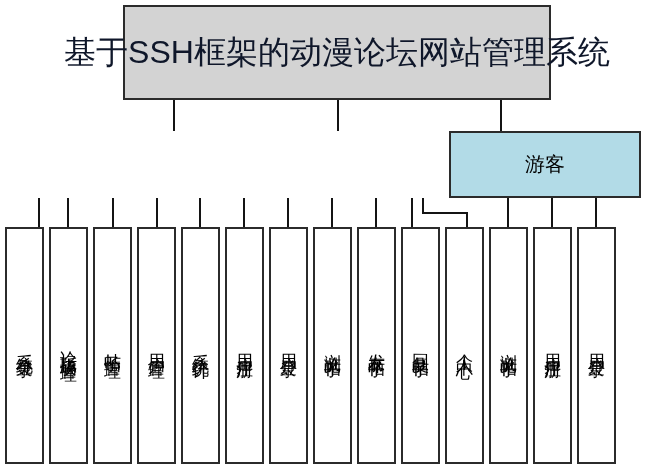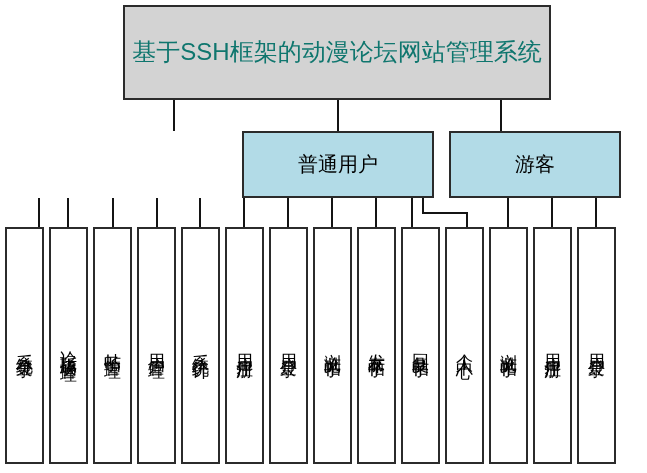--- a/index.html
+++ b/index.html
@@ -11,26 +11,26 @@
     --text:#0f0f0f;
   }
   html,body{margin:0;padding:0;background:#ffffff;}
   body{font-family:"Liberation Sans","DejaVu Sans",sans-serif;color:var(--text);}
   .canvas{position:relative;width:647px;height:473px;background:#ffffff;overflow:hidden;}
 
   .box{position:absolute;box-sizing:border-box;border:2px solid var(--border);
        display:flex;align-items:center;justify-content:center;}
 
   .root-box{left:123px;top:5px;width:428px;height:95px;background:var(--root-fill);}
-  .root-label{font-size:24px;line-height:1.2;text-align:center;white-space:nowrap;color:#0f766e;}
+  .root-label{font-size:32px;line-height:1.2;text-align:center;white-space:nowrap;color:#0f172a;}
 
   .role-box{top:131px;height:67px;background:var(--role-fill);}
   .role-admin{left:33px;width:191px;}
   .role-user{left:242px;width:192px;}
-  .role-guest{left:449px;width:172px;}
+  .role-guest{left:449px;width:192px;}
   .role-label{font-size:20px;color:#000;white-space:nowrap;}
 
   .leaf{top:227px;width:39px;height:237px;background:var(--leaf-fill);}
   .leaf-label{writing-mode:vertical-rl;text-orientation:upright;
               font-size:17px;line-height:1;letter-spacing:3px;color:#000;}
 
   .vline{position:absolute;width:2px;background:var(--line);}
   .hline{position:absolute;height:2px;background:var(--line);}
 </style>
 </head>
@@ -39,23 +39,20 @@
 <div class="canvas">
 
   <div class="box root-box">
     <div class="root-label">基于SSH框架的动漫论坛网站管理系统</div>
   </div>
 
   <div class="vline" style="left:173px;top:100px;height:31px;"></div>
   <div class="vline" style="left:337px;top:100px;height:31px;"></div>
   <div class="vline" style="left:500px;top:100px;height:31px;"></div>
 
-  <div class="box role-box role-user">
-    <div class="role-label">普通用户</div>
-  </div>
   <div class="box role-box role-guest">
     <div class="role-label">游客</div>
   </div>
 
   <div class="vline" style="left:38px;top:198px;height:29px;"></div>
   <div class="vline" style="left:67px;top:198px;height:29px;"></div>
   <div class="vline" style="left:112px;top:198px;height:29px;"></div>
   <div class="vline" style="left:156px;top:198px;height:29px;"></div>
   <div class="vline" style="left:199px;top:198px;height:29px;"></div>
 

